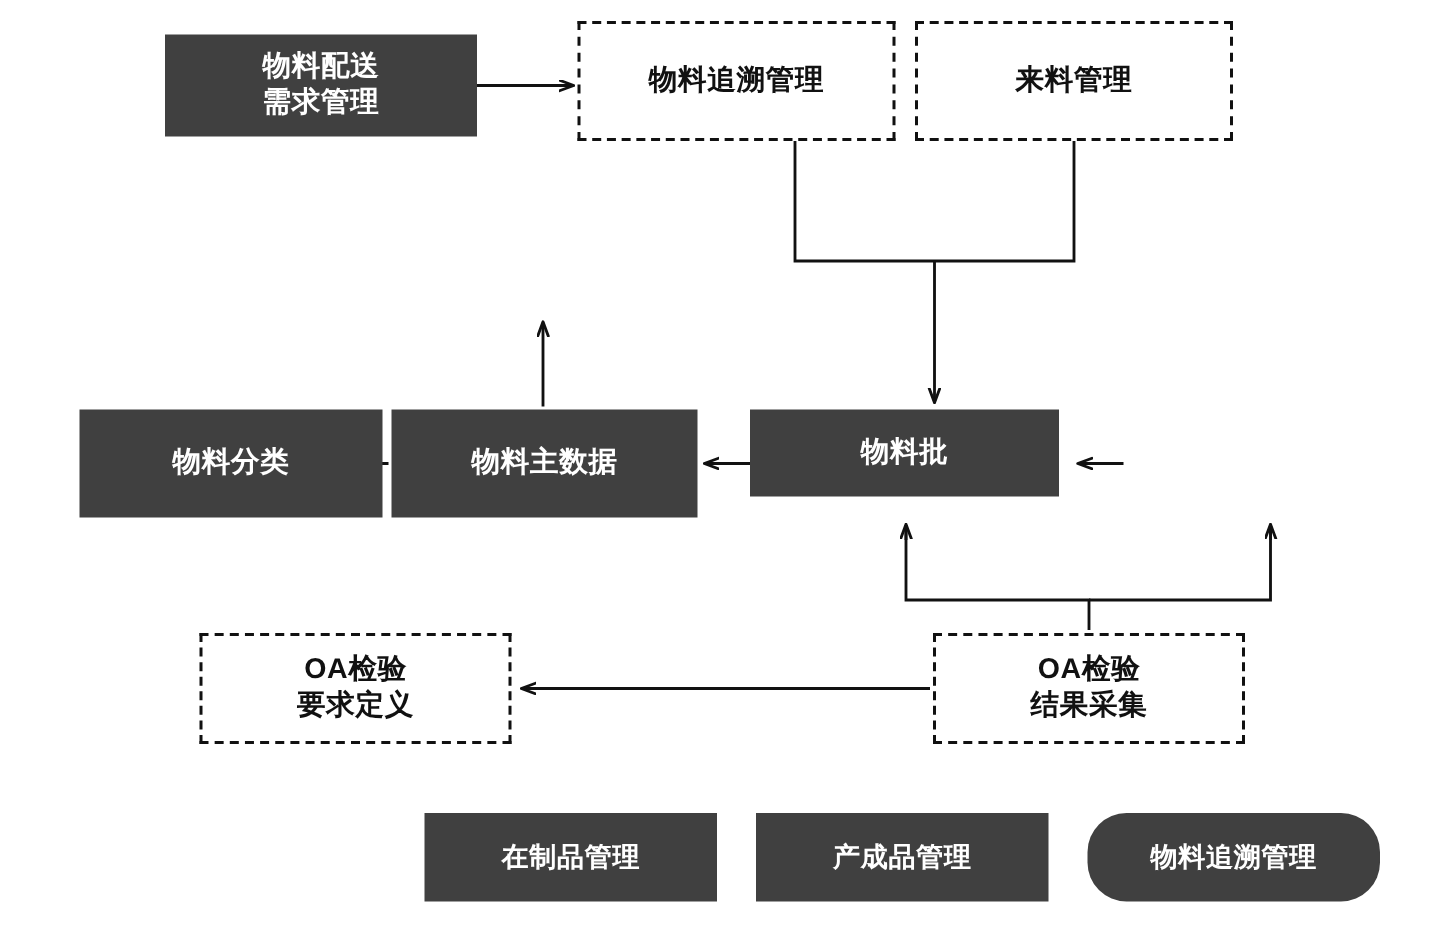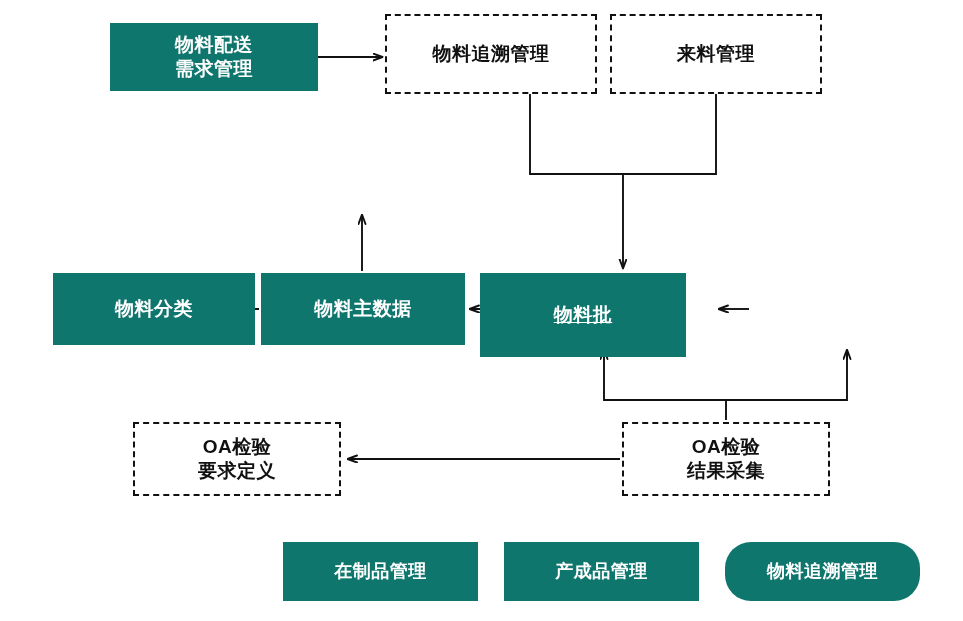--- a/index.html
+++ b/index.html
@@ -1,19 +1,19 @@
 <!DOCTYPE html>
 <html><head>
 <meta charset="utf-8">
 <style>
   html,body{margin:0;padding:0;background:#ffffff;}
   body{font-family:"Liberation Sans","DejaVu Sans",sans-serif;}
   #canvas{position:relative;width:963px;height:621px;background:#ffffff;overflow:hidden;}
   .node{position:absolute;display:flex;align-items:center;justify-content:center;text-align:center;box-sizing:border-box;line-height:1.28;}
-  .node.solid{background:#0f766e;color:#ffffff;font-weight:bold;font-size:19px;letter-spacing:.5px;text-align:center;}
+  .node.solid{background:#404040;color:#ffffff;font-weight:bold;font-size:19px;letter-spacing:.5px;text-align:center;}
   .node.dashed{background:#ffffff;color:#111111;font-weight:bold;font-size:19px;border:2.5px dashed #111111;letter-spacing:.5px;}
   .node .lbl{white-space:pre-line;}
   .node.bottom{font-size:18px;}
   #edges{position:absolute;left:0;top:0;width:963px;height:621px;pointer-events:none;}
 </style>
 </head>
 <body>
 
 <div id="canvas">
 
@@ -58,21 +58,21 @@
     <span class="lbl">来料管理</span>
   </div>
 
 
   <div class="node solid" style="left:14px;top:273px;width:202px;height:72px;margin-left:39px;">
     <span class="lbl">物料分类</span>
   </div>
   <div class="node solid" style="left:261px;top:273px;width:204px;height:72px;">
     <span class="lbl">物料主数据</span>
   </div>
-  <div class="node solid" style="left:480px;top:273px;width:206px;height:84px;text-decoration:underline;">
+  <div class="node solid" style="left:500px;top:273px;width:206px;height:58px;">
     <span class="lbl">物料批</span>
   </div>
 
   <div class="node dashed" style="left:133px;top:422px;width:208px;height:74px;">
     <span class="lbl">OA检验
 要求定义</span>
   </div>
   <div class="node dashed" style="left:622px;top:422px;width:208px;height:74px;">
     <span class="lbl">OA检验
 结果采集</span>

